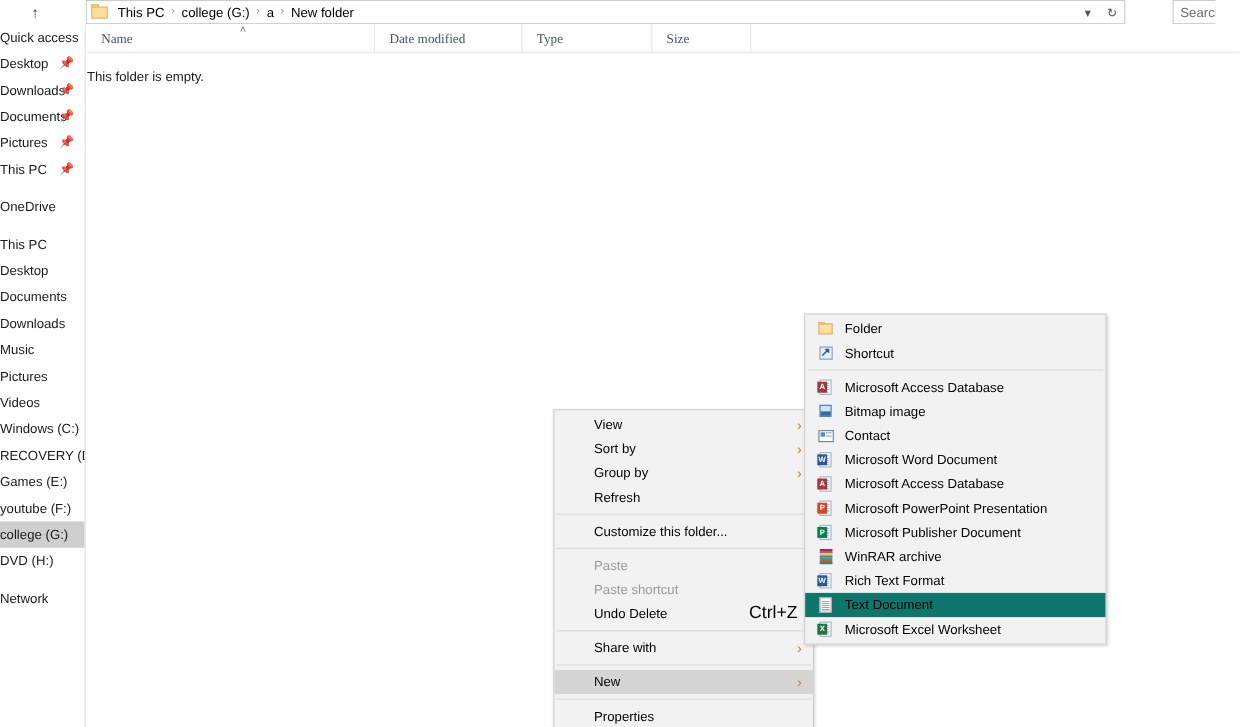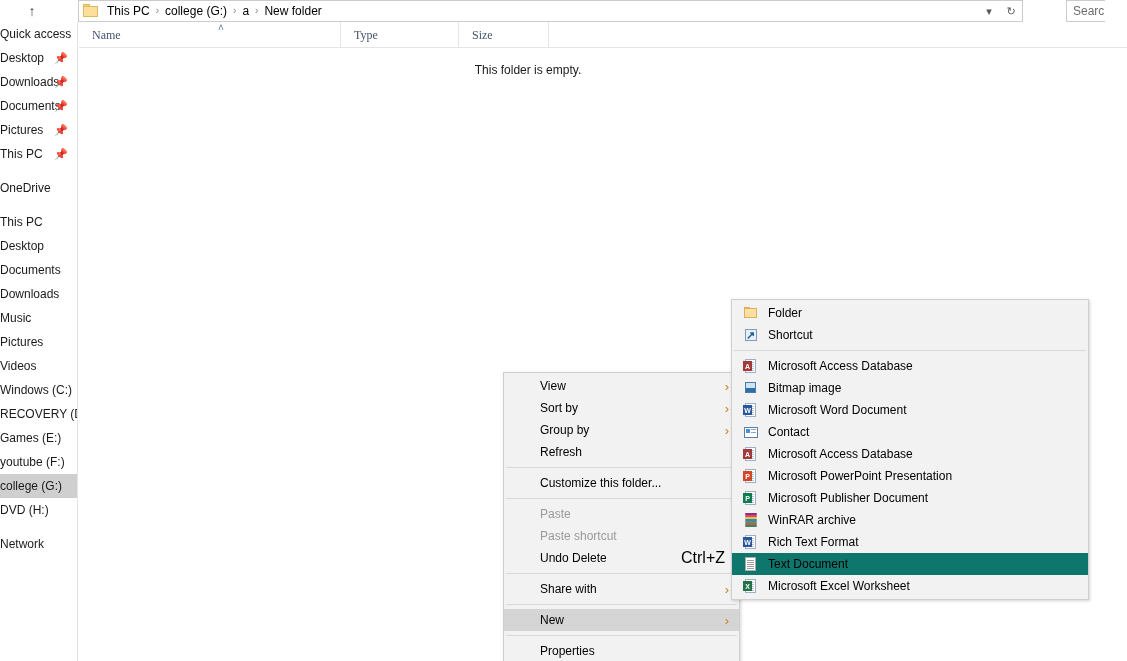--- a/index.html
+++ b/index.html
@@ -105,21 +105,21 @@
   .col.c-name { width: 262px; }
   .col.c-date { width: 134px; }
   .col.c-type { width: 118px; }
   .col.c-size { width: 90px; }
   .sort-chevron {
     position: absolute; left: 139px; top: 1px;
     color: #6b7b8d; font-size: 10px; line-height: 10px;
   }
   .empty-msg {
     position: absolute; left: 0; top: 41px; width: 898px;
-    text-align: center; font-size: 12px; color: #1a1a1a;
+    font-size: 12px; color: #1a1a1a;
   }
 
   
   .ctx-menu {
     position: absolute; background: #f2f2f2;
     border: 1px solid #cfcfcf;
     box-shadow: 1px 1px 3px rgba(0,0,0,0.18);
     padding: 2px 0; z-index: 50;
   }
   #context-menu { left: 503px; top: 372px; width: 237px; }
@@ -138,21 +138,21 @@
     position: absolute; right: 10px; top: 50%;
     transform: translateY(-50%);
     color: #c7801c; font-size: 13px; line-height: 1; font-weight: 400;
   }
   .mi-sep {
     height: 1px; background: #d8d8d8; margin: 4px 2px 4px 2px;
   }
 
   
   #new-submenu {
-    left: 731px; top: 299px; width: 358px;
+    left: 731px; top: 285px; width: 275px;
   }
   .smi {
     position: relative; height: 22px;
     padding-left: 36px; padding-right: 14px;
     font-size: 12px; color: #000; white-space: nowrap;
     display: flex; align-items: center; cursor: default;
   }
   .smi.highlight { background: #0f766e; }
   .smi-icon {
     position: absolute; left: 11px; top: 50%;
@@ -341,20 +341,21 @@
       </div>
       <div class="nav-gap"></div>
       <div class="nav-item">
         <span class="nav-label">Network</span>
       </div>
     </div>
 
   <div class="content">
     <div class="col-header" id="col-header">
         <div class="col c-name"><span>Name</span></div>
+        <div class="col c-date"><span>Date modified</span></div>
         <div class="col c-type"><span>Type</span></div>
         <div class="col c-size"><span>Size</span></div>
         <div class="sort-chevron">˄</div>
       </div>
     <div class="empty-msg">This folder is empty.</div>
   </div>
 
   <div class="ctx-menu" id="context-menu">
       <div class="mi">
         <span>View</span>
@@ -433,47 +434,47 @@
         <span>Microsoft Access Database</span>
       </div>
       <div class="smi">
         <span class="smi-icon">
           <span class="ic bitmap-ic">
             <span class="pic"></span>
             <span class="hill"></span>
           </span>
         </span>
         <span>Bitmap image</span>
-      </div>
-      <div class="smi">
-        <span class="smi-icon">
-          <span class="ic">
-            <span class="doc-page"></span>
-            <span class="doc-lines"></span>
-            <span class="badge" style="background: rgb(43, 87, 154);">W</span>
-          </span>
-        </span>
-        <span>Microsoft Word Document</span>
       </div>
       <div class="smi">
         <span class="smi-icon">
           <span class="ic contact-ic">
             <span class="sq"></span>
             <span class="ph"></span>
             <span class="l1"></span>
             <span class="l2"></span>
           </span>
         </span>
         <span>Contact</span>
       </div>
       <div class="smi">
         <span class="smi-icon">
           <span class="ic">
             <span class="doc-page"></span>
             <span class="doc-lines"></span>
+            <span class="badge" style="background: rgb(43, 87, 154);">W</span>
+          </span>
+        </span>
+        <span>Microsoft Word Document</span>
+      </div>
+      <div class="smi">
+        <span class="smi-icon">
+          <span class="ic">
+            <span class="doc-page"></span>
+            <span class="doc-lines"></span>
             <span class="badge" style="background: rgb(164, 55, 58);">A</span>
           </span>
         </span>
         <span>Microsoft Access Database</span>
       </div>
       <div class="smi">
         <span class="smi-icon">
           <span class="ic">
             <span class="doc-page"></span>
             <span class="doc-lines"></span>

